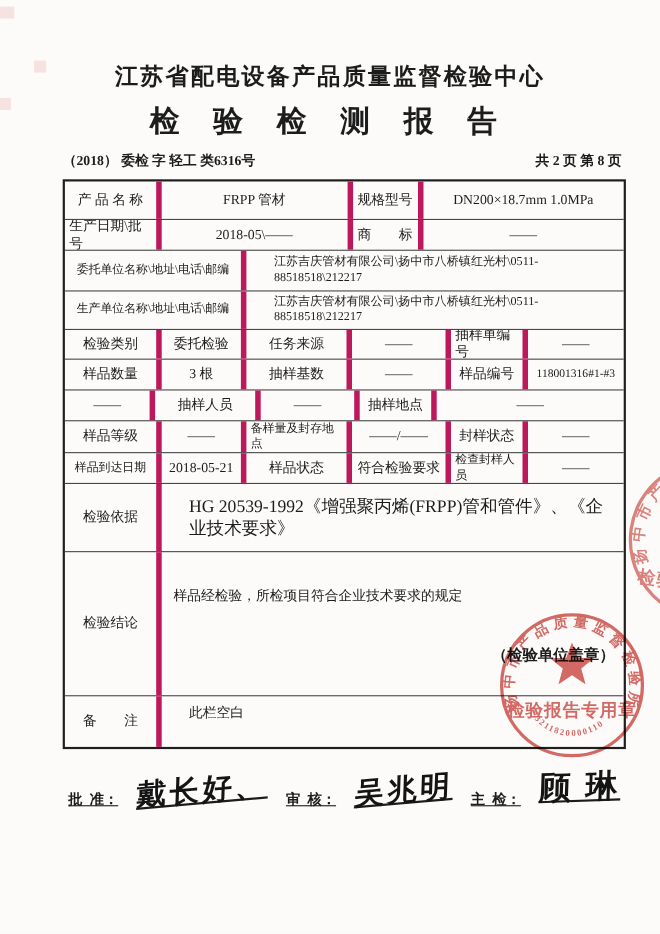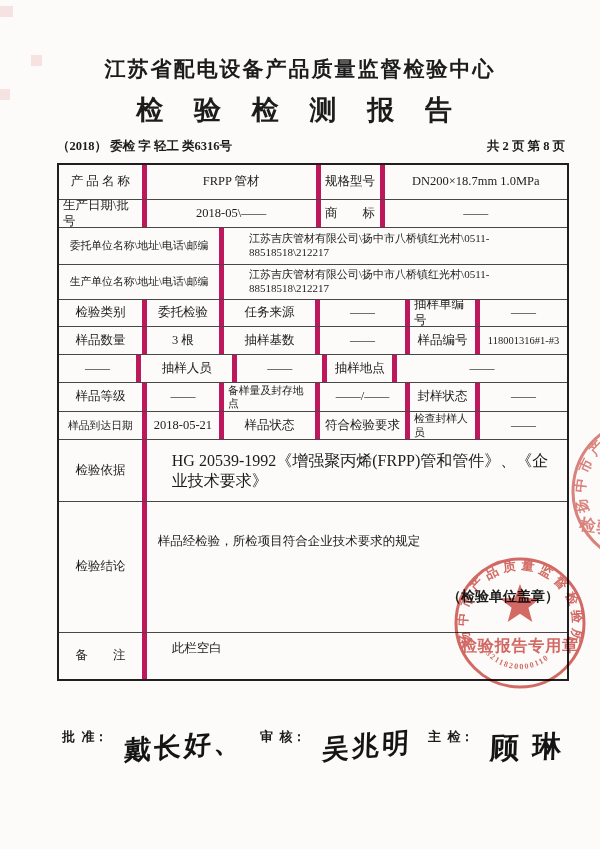--- a/index.html
+++ b/index.html
@@ -32,22 +32,22 @@
   .cell.addr{font-size:11px;}
   .cell.mono{font-size:10.5px;}
   .cell.basis{font-size:16px;}
 
   .concl-cell{position:relative;display:block;padding:0;}
   .concl-text{position:absolute;top:32px;left:11px;font-size:12.5px;}
   .seal-note{position:absolute;top:86px;right:8px;font-size:14px;font-weight:bold;}
   .issue-line{position:absolute;bottom:6px;right:6px;font-size:12.5px;word-spacing:7px;}
   .issue-line .lbl{margin-right:14px;}
 
-  .sign-row{position:absolute;top:728px;left:62px;width:502px;display:flex;
-            align-items:flex-start;justify-content:space-between;}
+  .sign-row{position:absolute;top:696px;left:62px;width:502px;display:flex;
+            align-items:flex-end;justify-content:space-between;text-decoration:underline;}
   .sig-label{font-size:13px;font-weight:bold;white-space:pre;}
   .sig-name{font-size:27px;color:#141414;letter-spacing:3px;white-space:pre;
             transform:rotate(-5deg) skewX(-7deg);font-weight:600;}
   .sig-name.chief{font-size:29px;transform:rotate(-2deg) skewX(-4deg);}
 
   .stamp{position:absolute;mix-blend-mode:multiply;pointer-events:none;}
   .stamp-main{left:445px;top:548px;opacity:.82;}
   .stamp-edge{left:558px;top:404px;opacity:.68;transform:rotate(8deg);}
   .stamp text{font-family:"Liberation Serif","DejaVu Serif",serif;font-weight:bold;}
   .ring-main{font-size:13px;letter-spacing:4.5px;}

